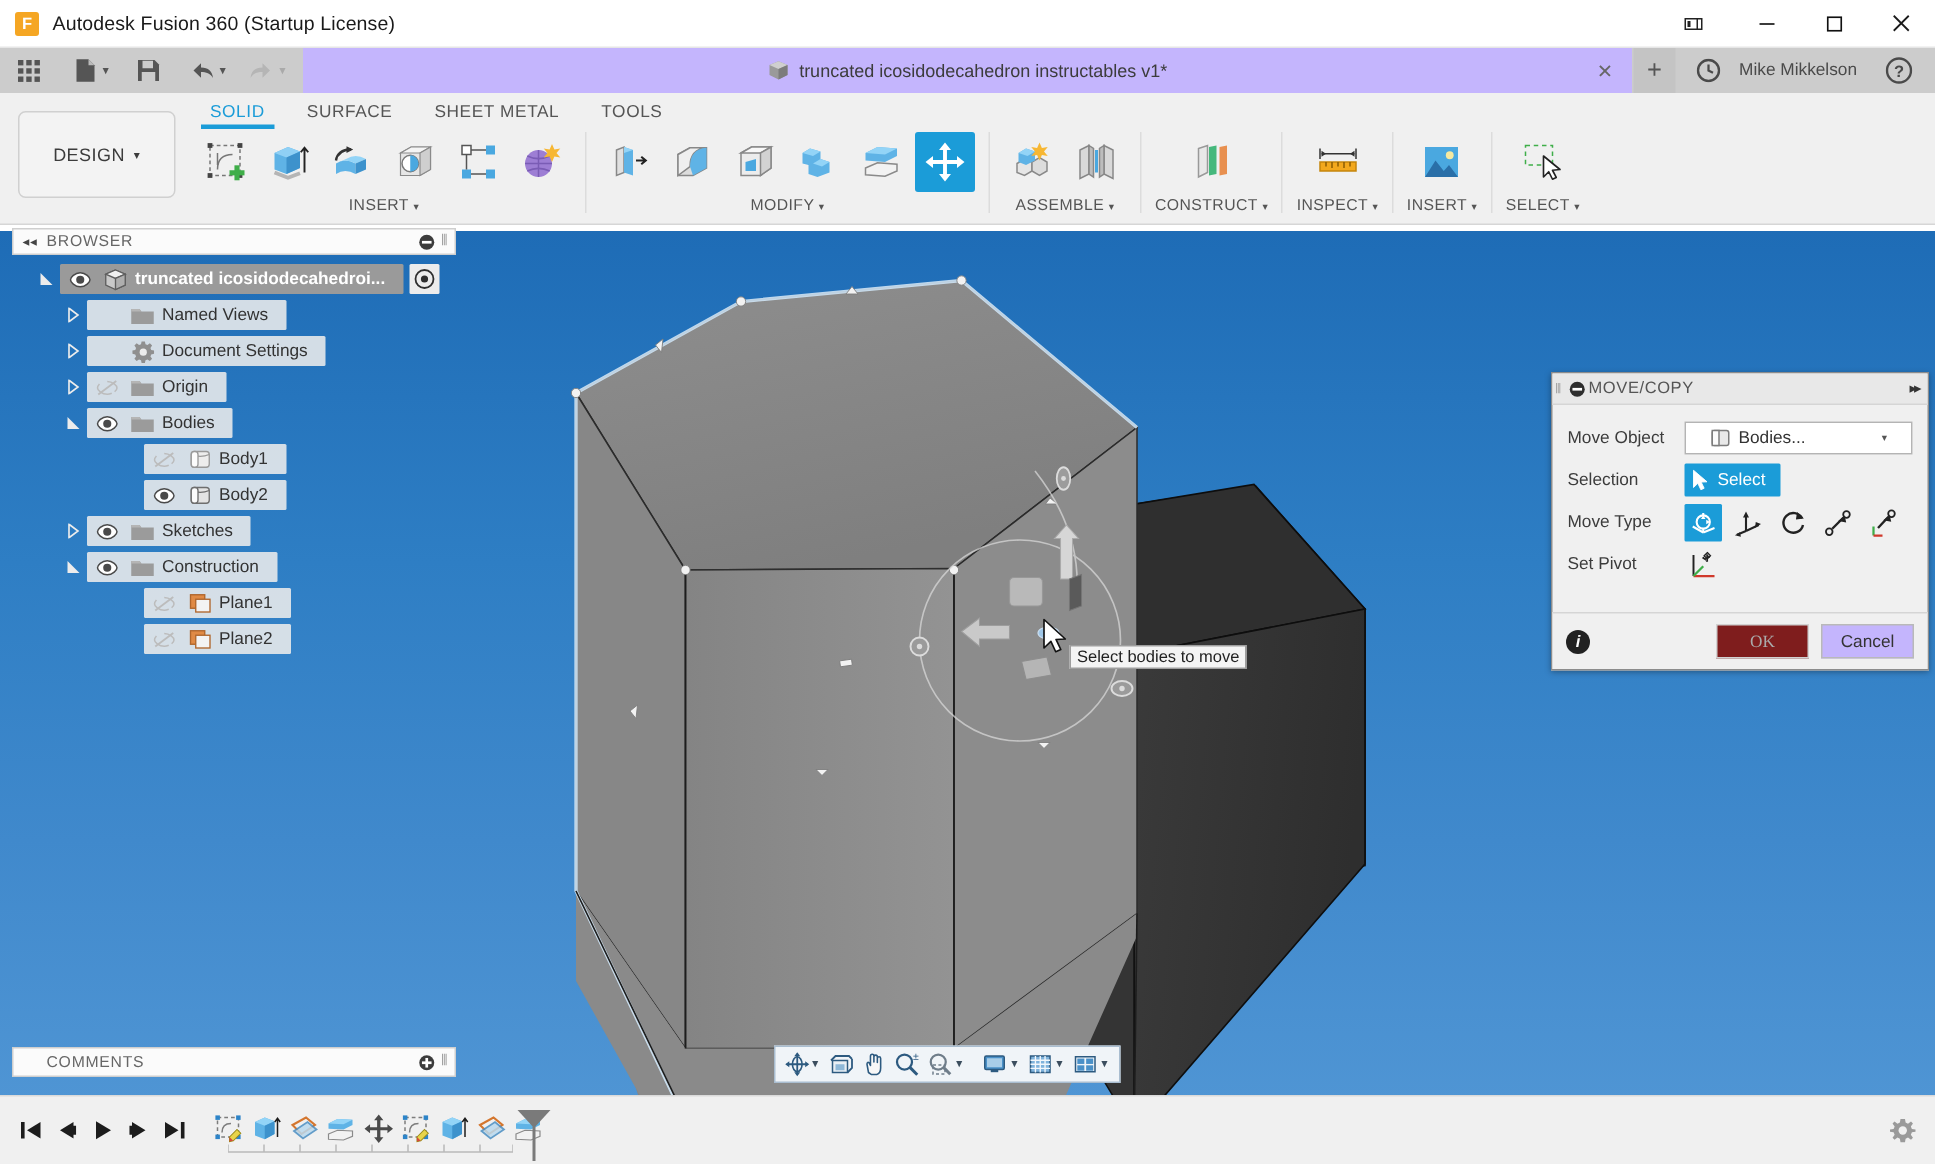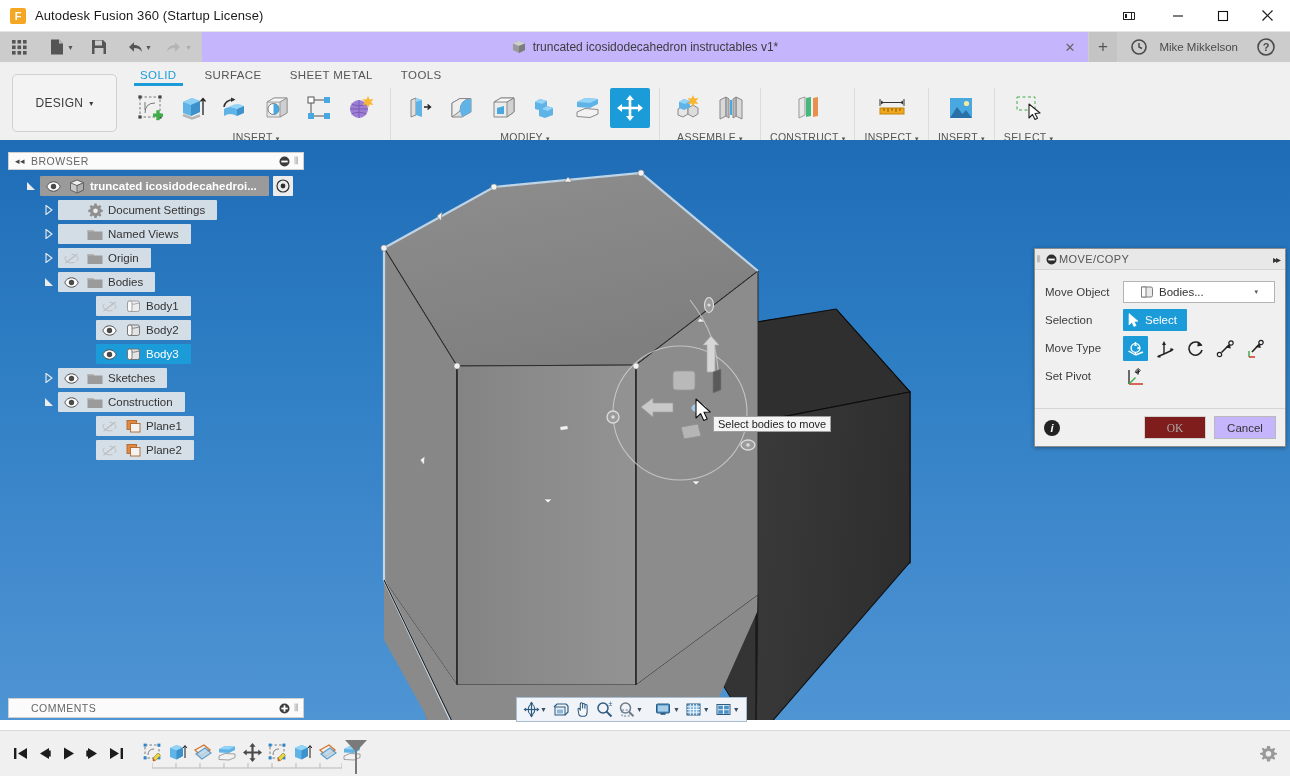--- a/index.html
+++ b/index.html
@@ -103,21 +103,21 @@
     width:40px; height:40px; display:flex; align-items:center; justify-content:center;
     border-radius:2px; position:relative;
   }
   .gicon.sel { background:#1b9cd8; }
   .grp-label { font-size:10.5px; color:#555; letter-spacing:.3px; margin-top:1px; white-space:nowrap; }
   .grp-label .caret { font-size:7px; margin-left:3px; }
   .grp-div { width:1px; height:54px; background:#dcdcdc; margin:0 4px; align-self:flex-start; }
 
   
   .canvas {
-    position:absolute; left:0; top:140px; width:1290px; height:580px;
+    position:absolute; left:0; top:154px; width:1290px; height:580px;
     background:linear-gradient(180deg,#1e6cb6 0%, #2e7ec4 38%, #4089cc 70%, #4f95d4 100%);
     overflow:hidden;
   }
 
   
   .browser-head {
     position:absolute; left:8px; top:152px; width:296px; height:18px;
     background:#fbfbfb; border:1px solid #cfcfcf;
     display:flex; align-items:center; font-size:10.5px; color:#666; letter-spacing:.5px;
   }
@@ -757,43 +757,43 @@
       </div>
       <div class="trow" style="padding-left: 32px;">
         <span class="arrow">
           <svg width="8" height="10" viewBox="0 0 8 10">
             <path d="M1 0.5 L7 5 L1 9.5 Z" fill="none" stroke="#ececec" stroke-width="1.1"></path>
           </svg>
         </span>
         <span class="tw">
           <span class="eye"></span>
           <span class="ticon">
-            <svg width="15" height="15" viewBox="0 0 15 15">
-              <path d="M6.4 0.6 L8.6 0.6 L9 2.5 L10.3 3 L11.9 1.9 L13.4 3.4 L12.3 5 L12.8 6.3 L14.7 6.7 L14.7 8.9 L12.8 9.3 L12.3 10.6 L13.4 12.2 L11.9 13.7 L10.3 12.6 L9 13.1 L8.6 15 L6.4 15 L6 13.1 L4.7 12.6 L3.1 13.7 L1.6 12.2 L2.7 10.6 L2.2 9.3 L0.3 8.9 L0.3 6.7 L2.2 6.3 L2.7 5 L1.6 3.4 L3.1 1.9 L4.7 3 L6 2.5 Z" fill="#8f8f8f"></path>
-              <circle cx="7.5" cy="7.8" r="2.4" fill="#ececec"></circle>
-            </svg>
-          </span>
-          <span class="tlabel">Document Settings</span>
+            <svg width="16" height="13" viewBox="0 0 16 13">
+              <path d="M0.5 2 L6 2 L7.3 3.6 L15.5 3.6 L15.5 12 L0.5 12 Z" fill="#9b9b9b"></path>
+              <path d="M0.5 2 L6 2 L7.3 3.6 L0.5 3.6 Z" fill="#b5b5b5"></path>
+            </svg>
+          </span>
+          <span class="tlabel">Named Views</span>
         </span>
       </div>
       <div class="trow" style="padding-left: 32px;">
         <span class="arrow">
           <svg width="8" height="10" viewBox="0 0 8 10">
             <path d="M1 0.5 L7 5 L1 9.5 Z" fill="none" stroke="#ececec" stroke-width="1.1"></path>
           </svg>
         </span>
         <span class="tw">
           <span class="eye"></span>
           <span class="ticon">
-            <svg width="16" height="13" viewBox="0 0 16 13">
-              <path d="M0.5 2 L6 2 L7.3 3.6 L15.5 3.6 L15.5 12 L0.5 12 Z" fill="#9b9b9b"></path>
-              <path d="M0.5 2 L6 2 L7.3 3.6 L0.5 3.6 Z" fill="#b5b5b5"></path>
-            </svg>
-          </span>
-          <span class="tlabel">Named Views</span>
+            <svg width="15" height="15" viewBox="0 0 15 15">
+              <path d="M6.4 0.6 L8.6 0.6 L9 2.5 L10.3 3 L11.9 1.9 L13.4 3.4 L12.3 5 L12.8 6.3 L14.7 6.7 L14.7 8.9 L12.8 9.3 L12.3 10.6 L13.4 12.2 L11.9 13.7 L10.3 12.6 L9 13.1 L8.6 15 L6.4 15 L6 13.1 L4.7 12.6 L3.1 13.7 L1.6 12.2 L2.7 10.6 L2.2 9.3 L0.3 8.9 L0.3 6.7 L2.2 6.3 L2.7 5 L1.6 3.4 L3.1 1.9 L4.7 3 L6 2.5 Z" fill="#8f8f8f"></path>
+              <circle cx="7.5" cy="7.8" r="2.4" fill="#ececec"></circle>
+            </svg>
+          </span>
+          <span class="tlabel">Document Settings</span>
         </span>
       </div>
       <div class="trow" style="padding-left: 32px;">
         <span class="arrow">
           <svg width="8" height="10" viewBox="0 0 8 10">
             <path d="M1 0.5 L7 5 L1 9.5 Z" fill="none" stroke="#ececec" stroke-width="1.1"></path>
           </svg>
         </span>
         <span class="tw">
           <span class="eye">
@@ -864,39 +864,20 @@
             </svg>
           </span>
           <span class="ticon">
             <svg width="15" height="14" viewBox="0 0 15 14">
               <rect x="1.5" y="2" width="12" height="10.5" rx="2" fill="#e3e3e3" stroke="#6e6e6e" stroke-width="0.9"></rect>
               <path d="M1.5 4 Q7.5 6.5 13.5 4" fill="none" stroke="#6e6e6e" stroke-width="0.8"></path>
               <rect x="1.5" y="2" width="4.5" height="10.5" rx="2" fill="#fbfbfb" stroke="#6e6e6e" stroke-width="0.9"></rect>
             </svg>
           </span>
           <span class="tlabel">Body2</span>
-        </span>
-      </div>
-      <div class="trow" style="padding-left: 70px;">
-        <span class="arrow"></span>
-        <span class="tw sel-item">
-          <span class="eye">
-            <svg width="15" height="11" viewBox="0 0 15 11">
-              <path d="M7.5 0.8 C11.2 0.8 14 4 14 5.5 C14 7 11.2 10.2 7.5 10.2 C3.8 10.2 1 7 1 5.5 C1 4 3.8 0.8 7.5 0.8 Z" fill="#fff" stroke="#4a4a4a" stroke-width="1"></path>
-              <circle cx="7.5" cy="5.5" r="2.7" fill="#4a4a4a"></circle>
-            </svg>
-          </span>
-          <span class="ticon">
-            <svg width="15" height="14" viewBox="0 0 15 14">
-              <rect x="1.5" y="2" width="12" height="10.5" rx="2" fill="#e3e3e3" stroke="#6e6e6e" stroke-width="0.9"></rect>
-              <path d="M1.5 4 Q7.5 6.5 13.5 4" fill="none" stroke="#6e6e6e" stroke-width="0.8"></path>
-              <rect x="1.5" y="2" width="4.5" height="10.5" rx="2" fill="#fbfbfb" stroke="#6e6e6e" stroke-width="0.9"></rect>
-            </svg>
-          </span>
-          <span class="tlabel">Body3</span>
         </span>
       </div>
       <div class="trow" style="padding-left: 32px;">
         <span class="arrow">
           <svg width="8" height="10" viewBox="0 0 8 10">
             <path d="M1 0.5 L7 5 L1 9.5 Z" fill="none" stroke="#ececec" stroke-width="1.1"></path>
           </svg>
         </span>
         <span class="tw">
           <span class="eye">

